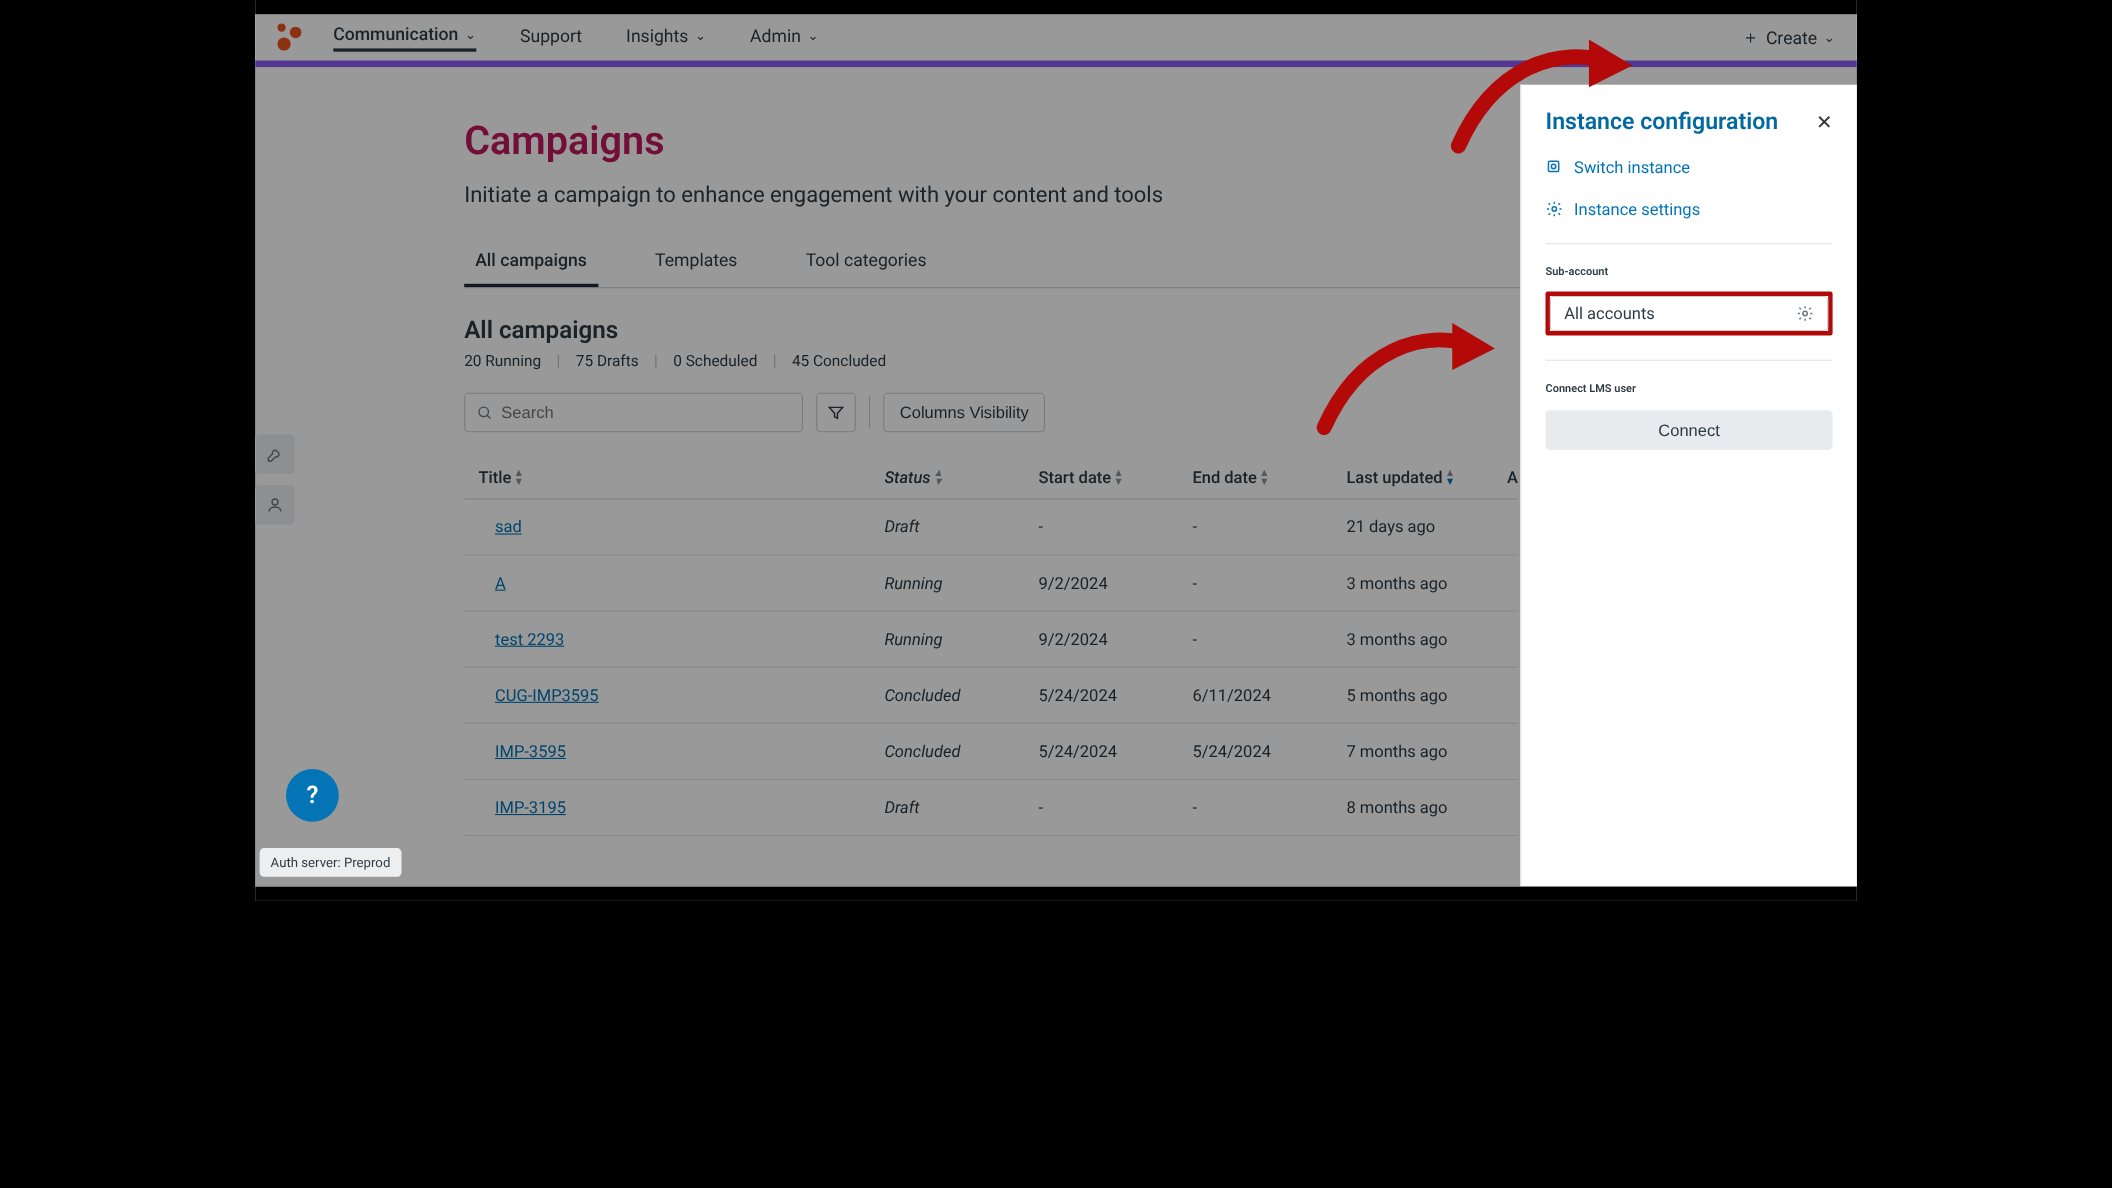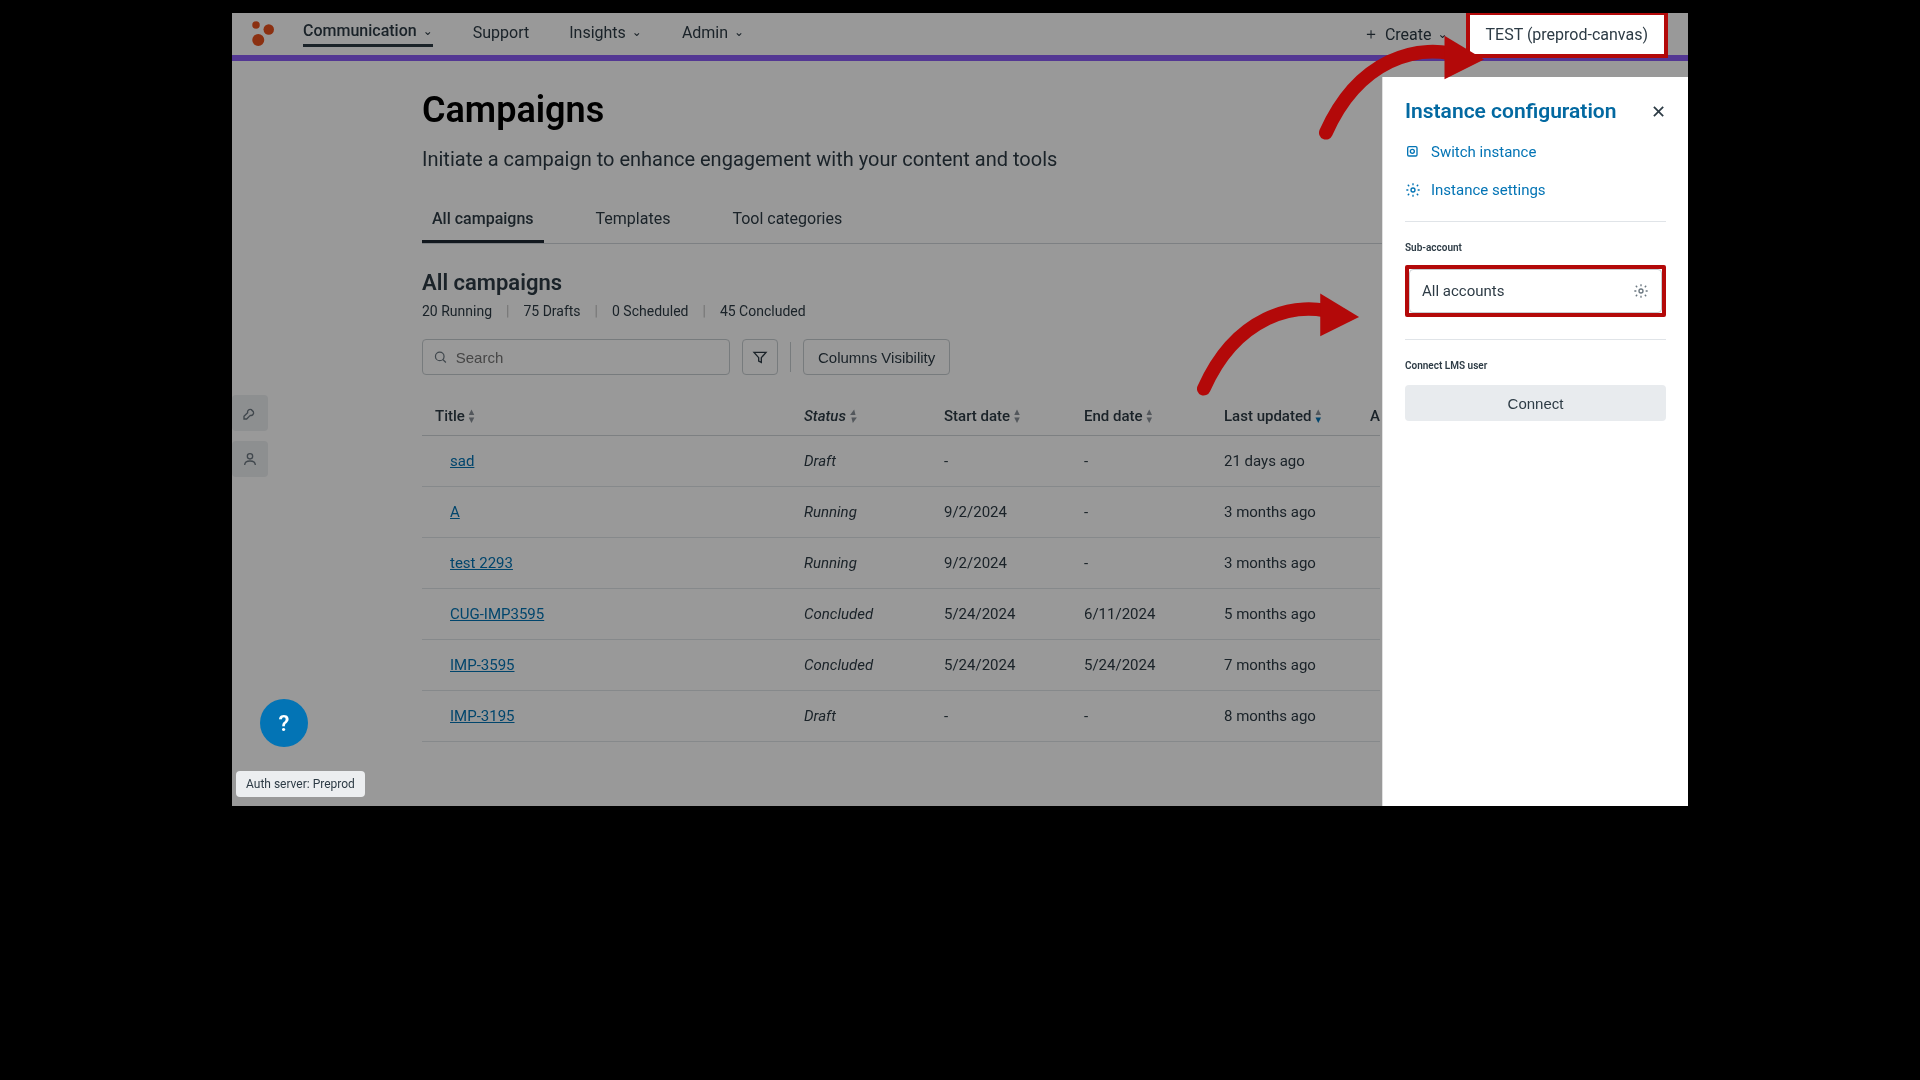--- a/index.html
+++ b/index.html
@@ -15,21 +15,21 @@
 .nav-items { display:flex; align-items:center; gap:40px; }
 .nav-item { display:flex; align-items:center; gap:6px; font-size:16px; color:#2d3b45; cursor:pointer; padding-bottom:4px; }
 .nav-item.active { border-bottom:3px solid #2d3b45; font-weight:500; }
 .chev { font-size:12px; color:#2d3b45; }
 .topbar-right { display:flex; align-items:center; gap:18px; }
 .create-btn { display:flex; align-items:center; gap:6px; font-size:16px; color:#2d3b45; cursor:pointer; }
 .instance-btn { position:relative; z-index:100; border:4px solid #b30909; background:#fff; padding:10px 16px; font-size:16px; color:#2d3b45; cursor:pointer; }
 .side-tools { position:absolute; left:0; top:395px; display:flex; flex-direction:column; gap:10px; z-index:40;}
 .side-tool { width:36px; height:36px; background:#eceef0; border-radius:4px; display:flex; align-items:center; justify-content:center; cursor:pointer; color:#6b7780;}
 .main { position:absolute; top:77px; left:190px; right:0; bottom:13px; background:#fff; }
-.page-title { font-size:36px; font-weight:600; color:#000000; margin-top:12px; }
+.page-title { font-size:36px; font-weight:600; color:#be185d; margin-top:30px; }
 .page-sub { font-size:20px; color:#2d3b45; margin-top:16px; }
 .tabs { margin-top:28px; border-bottom:1px solid #d1d5db; display:flex; gap:42px; }
 .tab { font-size:16px; color:#2d3b45; padding:10px 10px 12px 10px; cursor:pointer; }
 .tab.active { border-bottom:3px solid #1f2933; font-weight:500; }
 .section-head { margin-top:26px; font-size:22px; font-weight:600; color:#2d3b45; }
 .stats { margin-top:8px; font-size:14px; color:#2d3b45; display:flex; gap:14px; }
 .stats span { white-space:nowrap; }
 .stats .sep { color:#c0c0c0; }
 .toolbar { margin-top:20px; display:flex; align-items:center; gap:12px; }
 .search-wrap { position:relative; width:308px; height:36px; border:1px solid #c7cdd1; border-radius:4px; display:flex; align-items:center; padding:11px 10px; gap:8px; background:#fff;}
@@ -51,21 +51,21 @@
 .trow { display:flex; border-bottom:1px solid #e0e4e8; padding:16px 0; font-size:15px; color:#2d3b45;}
 .trow a { color:#0374b5; text-decoration:underline; cursor:pointer;}
 .panel { position:absolute; top:77px; right:0; width:306px; bottom:13px; background:#fff; z-index:80; border-left:1px solid #e0e0e0; padding:22px 22px; }
 .panel-head { display:flex; justify-content:space-between; align-items:center; }
 .panel-title { font-size:21px; font-weight:600; color:#0369a1; }
 .close-x { font-size:18px; color:#2d3b45; cursor:pointer; }
 .plink { display:flex; align-items:center; gap:10px; color:#0374b5; font-size:15px; margin-top:20px; cursor:pointer;}
 .psep { border-top:1px solid #e0e4e8; margin:22px 0 0 0; }
 .plabel { font-size:10px; font-weight:600; color:#2d3b45; margin-top:20px; }
 .account-box { position:relative; margin-top:12px; border:4px solid #b30909; border-radius:2px; }
-.account-inner { border:1px solid #c7cdd1; border-radius:4px; background:#fff; height:44px; display:flex; align-items:center; justify-content:space-between; padding:0 12px; font-size:15px; color:#2d3b45;}
+.account-inner { border:1px solid #c7cdd1; border-radius:4px; background:#fff; height:32px; display:flex; align-items:center; justify-content:space-between; padding:0 12px; font-size:15px; color:#2d3b45;}
 .connect-btn { margin-top:14px; width:100%; height:36px; background:#e8ebee; border:none; border-radius:4px; font-size:15px; color:#2d3b45; cursor:pointer;}
 .arrow { position:absolute; z-index:160; color:#b30909; }
 .arrow1 { top:22px; left:1086px; width:168px; }
 .arrow2 { top:280px; left:964px; width:165px; }
 .help-fab { position:absolute; left:28px; bottom:72px; width:48px; height:48px; border-radius:50%; background:#0374b5; color:#fff; display:flex; align-items:center; justify-content:center; font-size:22px; font-weight:600; z-index:150; cursor:pointer;}
 .auth-badge { position:absolute; left:4px; bottom:22px; background:#eceef0; border-radius:4px; padding:6px 10px; font-size:12px; color:#2d3b45; z-index:150;}
 </style>
 </head>
 <body>
 
@@ -101,23 +101,20 @@
           <span class="chev">⌄</span>
         </div>
       </div>
     </div>
     <div class="topbar-right">
       <div class="create-btn">
         <span>＋</span>
         <span>Create</span>
         <span class="chev">⌄</span>
       </div>
-      <div class="instance-btn">
-        <span>TEST (preprod-canvas)</span>
-      </div>
     </div>
   </div>
 
   <div class="side-tools">
     <div class="side-tool">
         <svg width="16" height="16" viewBox="0 0 24 24" fill="none" stroke="currentColor" stroke-width="2">
           <path d="M14 7a4 4 0 0 0-5.6 4.6L3 17v4h4l5.4-5.4A4 4 0 0 0 17 10l-3-3z"></path>
         </svg>
       </div>
     <div class="side-tool">

